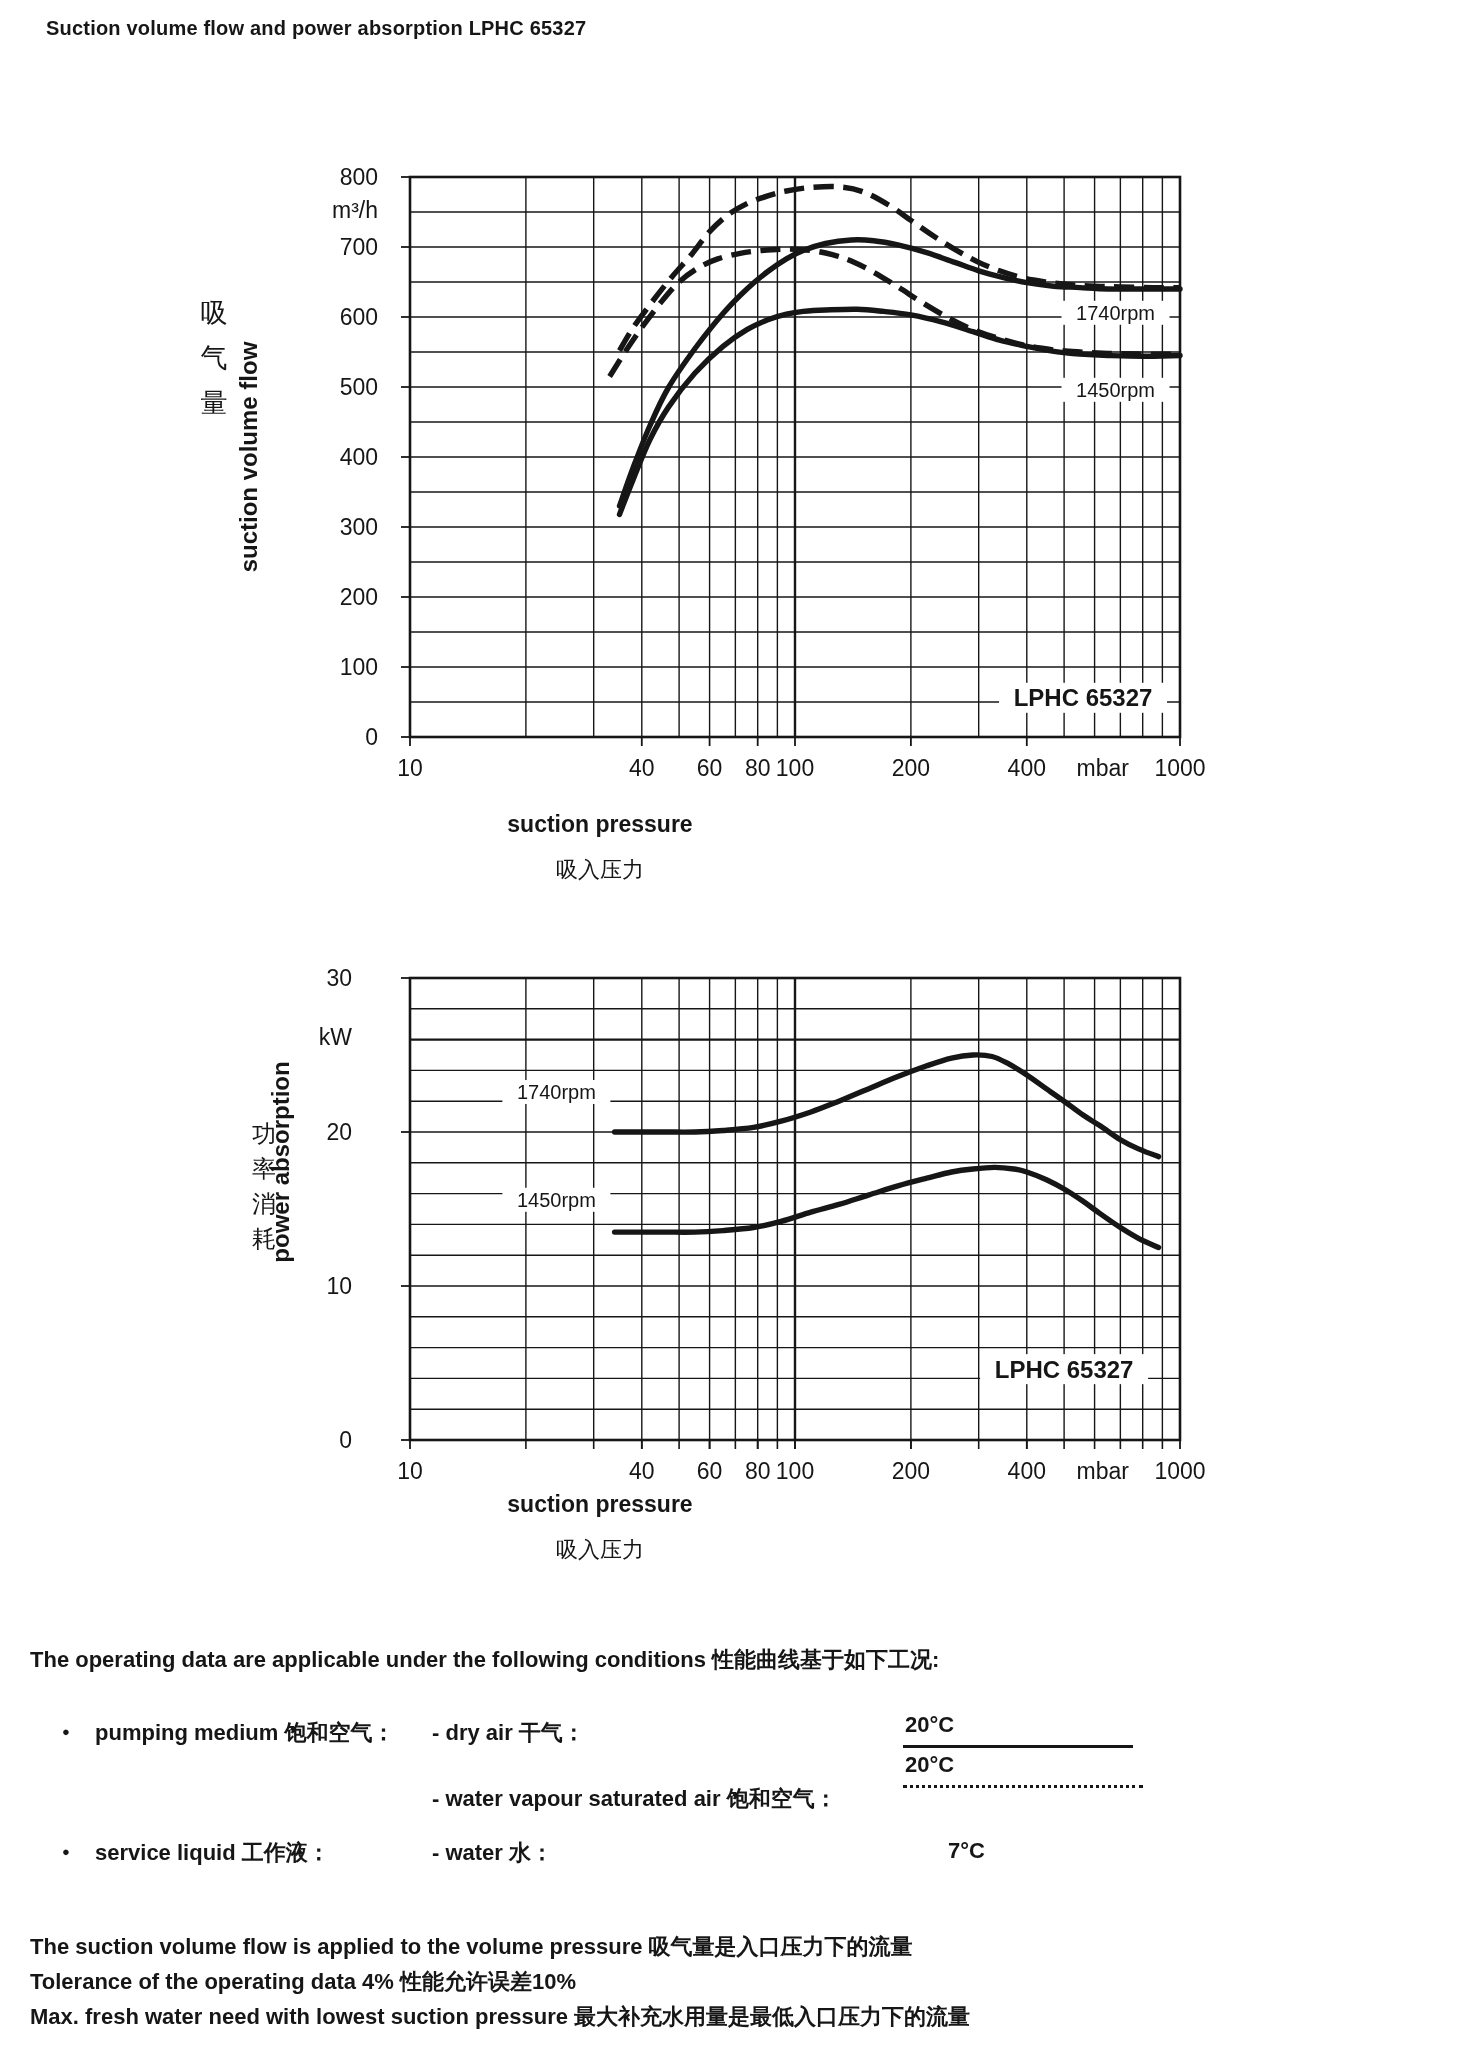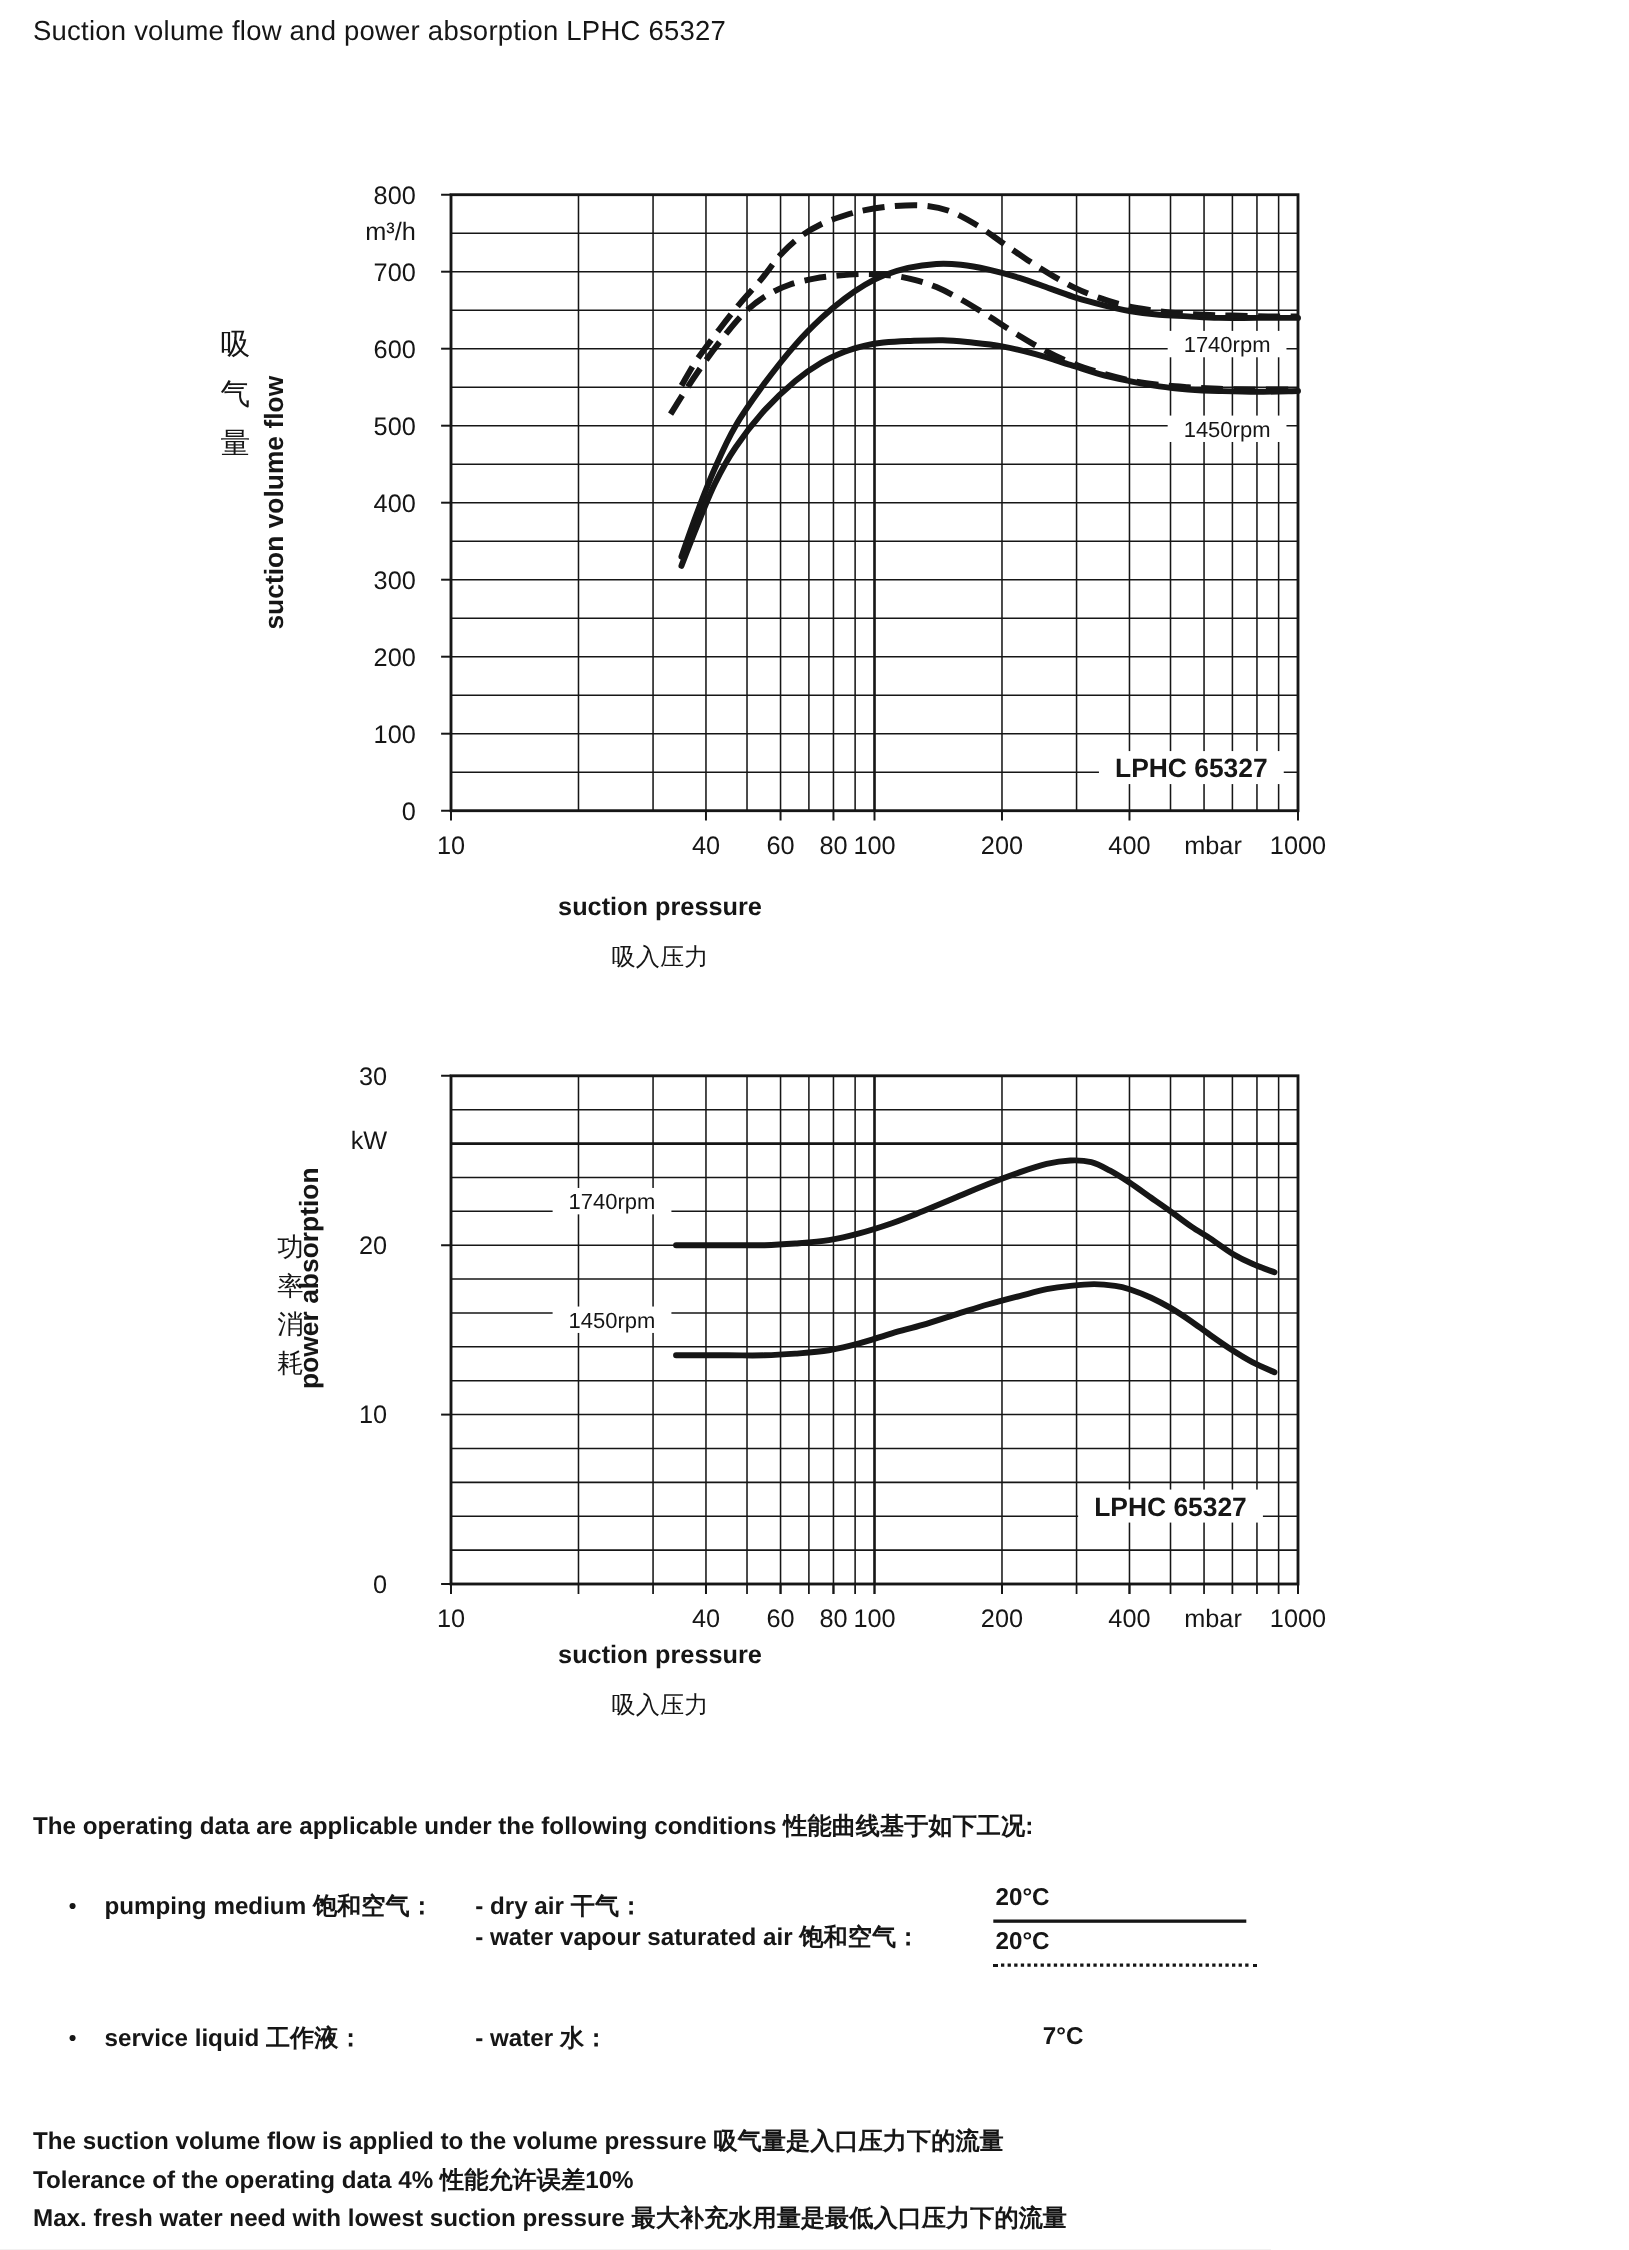--- a/index.html
+++ b/index.html
@@ -1,19 +1,19 @@
 <!DOCTYPE html>
 <html><head>
 <meta charset="utf-8">
 <style>
   html,body{margin:0;padding:0;background:#e8e8e8;}
   #page{position:relative;width:1481px;height:2045px;background:#ffffff;overflow:hidden;
         font-family:"Liberation Sans", sans-serif;color:#161616;}
   .abs{position:absolute;}
-  #title-block{left:30px;top:12px;font-size:25px;font-weight:400;line-height:32px;letter-spacing:0.2px;}
+  #title-block{left:46px;top:12px;font-size:20px;font-weight:700;line-height:32px;letter-spacing:0.2px;}
   svg{position:absolute;left:0;}
   #chart-flow{top:118px;}
   #chart-power{top:928px;}
   .cond{font-weight:700;font-size:22px;}
   .bullet{font-size:13px;}
   .value-solid{border-bottom:3px solid #161616;padding:0 0 7px 2px;width:228px;}
   .value-dotted{border-bottom:3px dotted #161616;padding:0 0 7px 2px;width:238px;}
   #footer-block div{margin-bottom:5px;}
 </style>
 </head>
@@ -206,21 +206,21 @@
       <text x="1064.1034516693671" y="449.8" font-size="24" fill="#161616" text-anchor="middle" font-family="&quot;Liberation Sans&quot;, sans-serif" font-weight="700">LPHC 65327</text>
     </svg>
 
   <div class="abs cond" style="left:30px;top:1645px;">The operating data are applicable under the following conditions  性能曲线基于如下工况:</div>
 
   <span class="abs cond bullet" style="left:62px;top:1724px;">●</span>
   <span class="abs cond" style="left:95px;top:1718px;">pumping medium 饱和空气：</span>
   <span class="abs cond" style="left:432px;top:1718px;">- dry air 干气：</span>
   <span class="abs cond value-solid" style="left:903px;top:1712px;">20°C</span>
 
-  <span class="abs cond" style="left:432px;top:1746px;">- water vapour saturated air 饱和空气：</span>
+  <span class="abs cond" style="left:432px;top:1784px;">- water vapour saturated air 饱和空气：</span>
   <span class="abs cond value-dotted" style="left:903px;top:1752px;">20°C</span>
 
   <span class="abs cond bullet" style="left:62px;top:1844px;">●</span>
   <span class="abs cond" style="left:95px;top:1838px;">service liquid 工作液：</span>
   <span class="abs cond" style="left:432px;top:1838px;">- water 水：</span>
   <span class="abs cond" style="left:948px;top:1838px;">7°C</span>
 
   <div id="footer-block" class="abs cond" style="left:30px;top:1932px;">
     <div>The suction volume flow is applied to the volume pressure  吸气量是入口压力下的流量</div>
     <div>Tolerance of the operating data 4%   性能允许误差10%</div>

